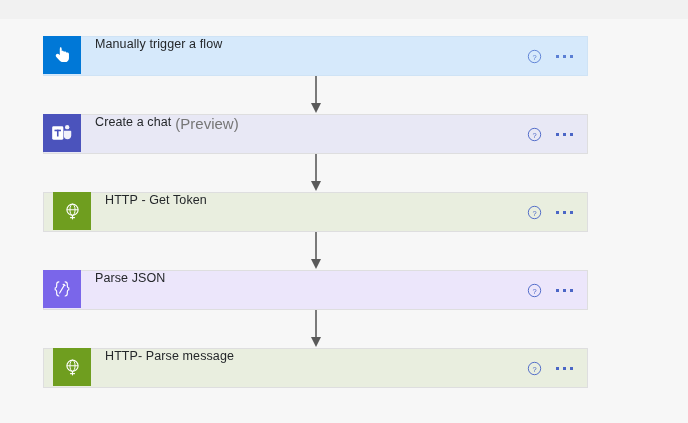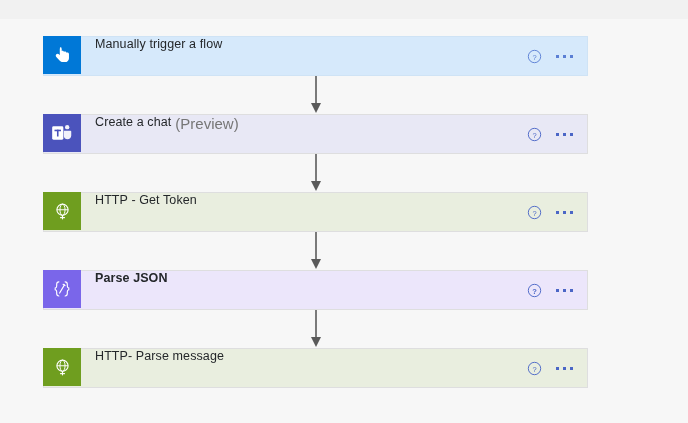--- a/index.html
+++ b/index.html
@@ -113,25 +113,25 @@
 
   
   .c-trigger   { background: #d6e9fb; border-color: #cfe3f5; }
   .c-trigger .card-icon { background: #0078d7; }
   .c-trigger .ellipsis i { background: #5b7fd4; }
 
   .c-teams     { background: #e8e8f5; border-color: #dededf; }
   .c-teams .card-icon { background: #4b53bc; }
   .c-teams .ellipsis i { background: #4b66c6; }
 
-  .c-http      { background: #e9eedf; border-color: #dededf; }
+  .c-http      { background: #e9eedf; border-color: #dededf; padding-left: 10px; }
   .c-http .card-icon { background: #6f9e1f; }
   .c-http .ellipsis i { background: #4b66c6; }
 
-  .c-json      { background: #ece6fb; border-color: #dededf; font-weight: bold; }
+  .c-json      { background: #ece6fb; border-color: #dededf; }
   .c-json .card-icon { background: #7a66ea; }
   .c-json .ellipsis i { background: #4b66c6; }
 </style>
 </head>
 <body>
 
 <div class="top-band"></div>
 
 <div class="flow-canvas">
 

